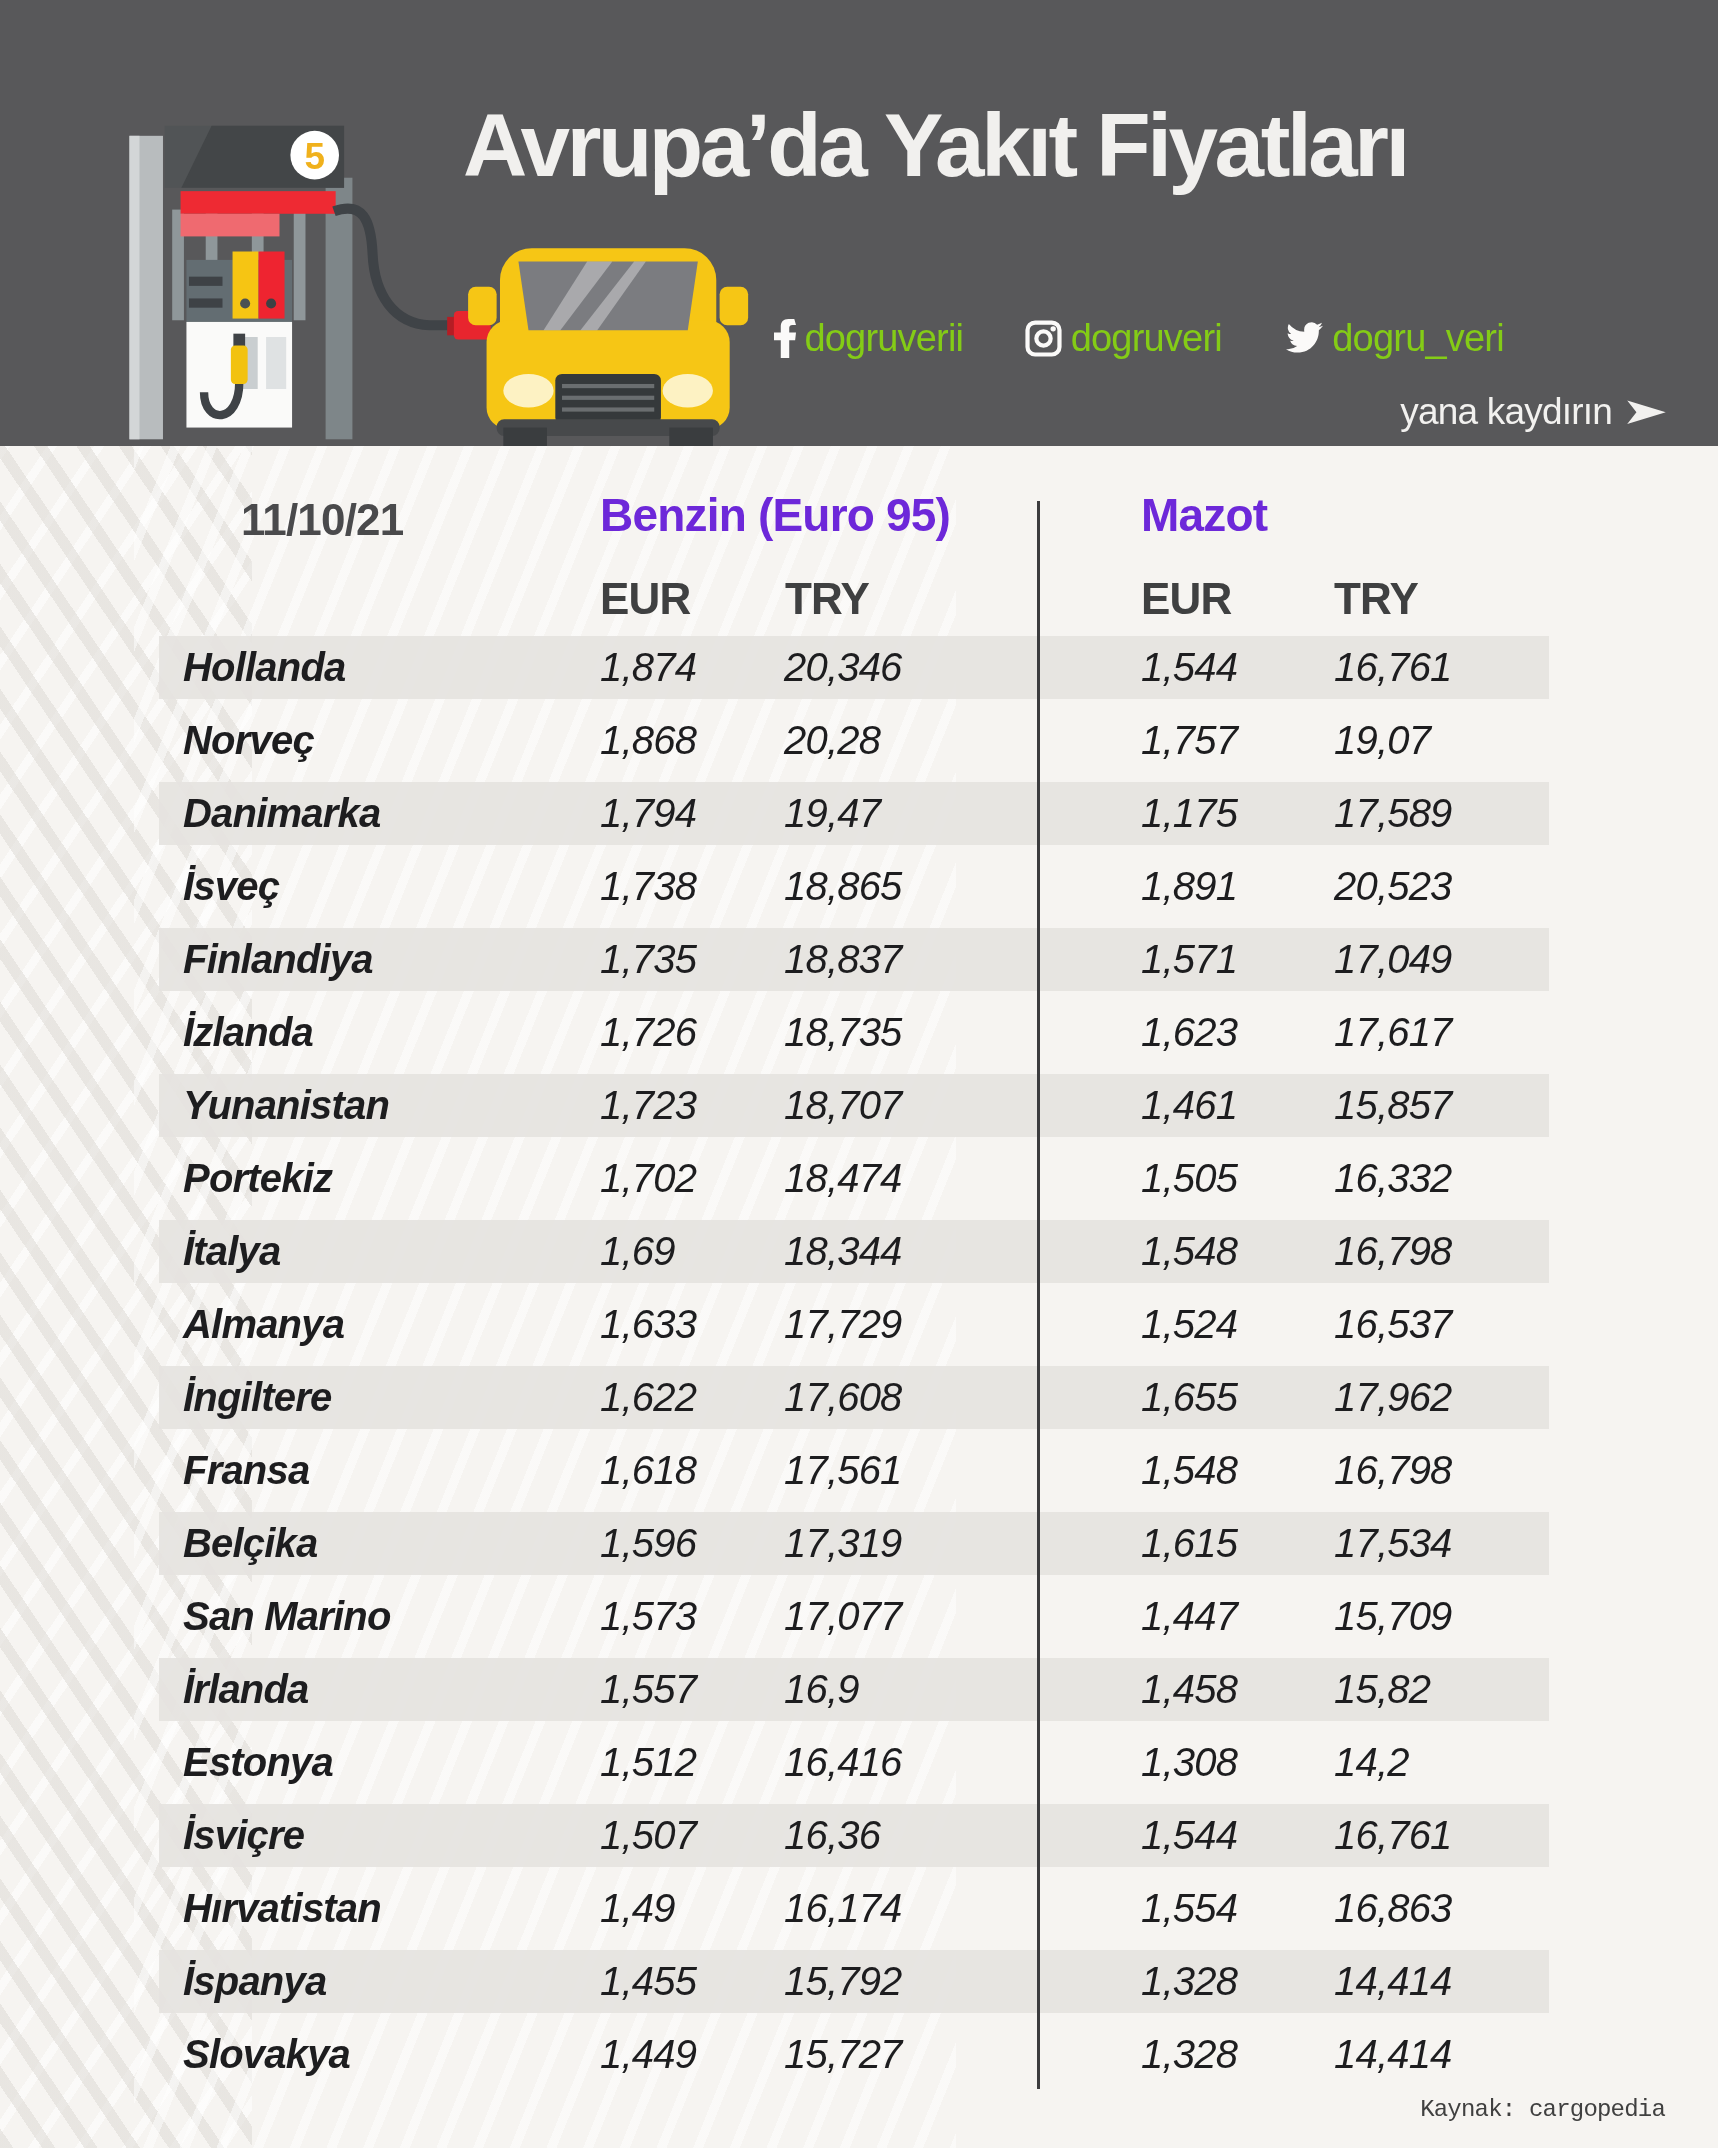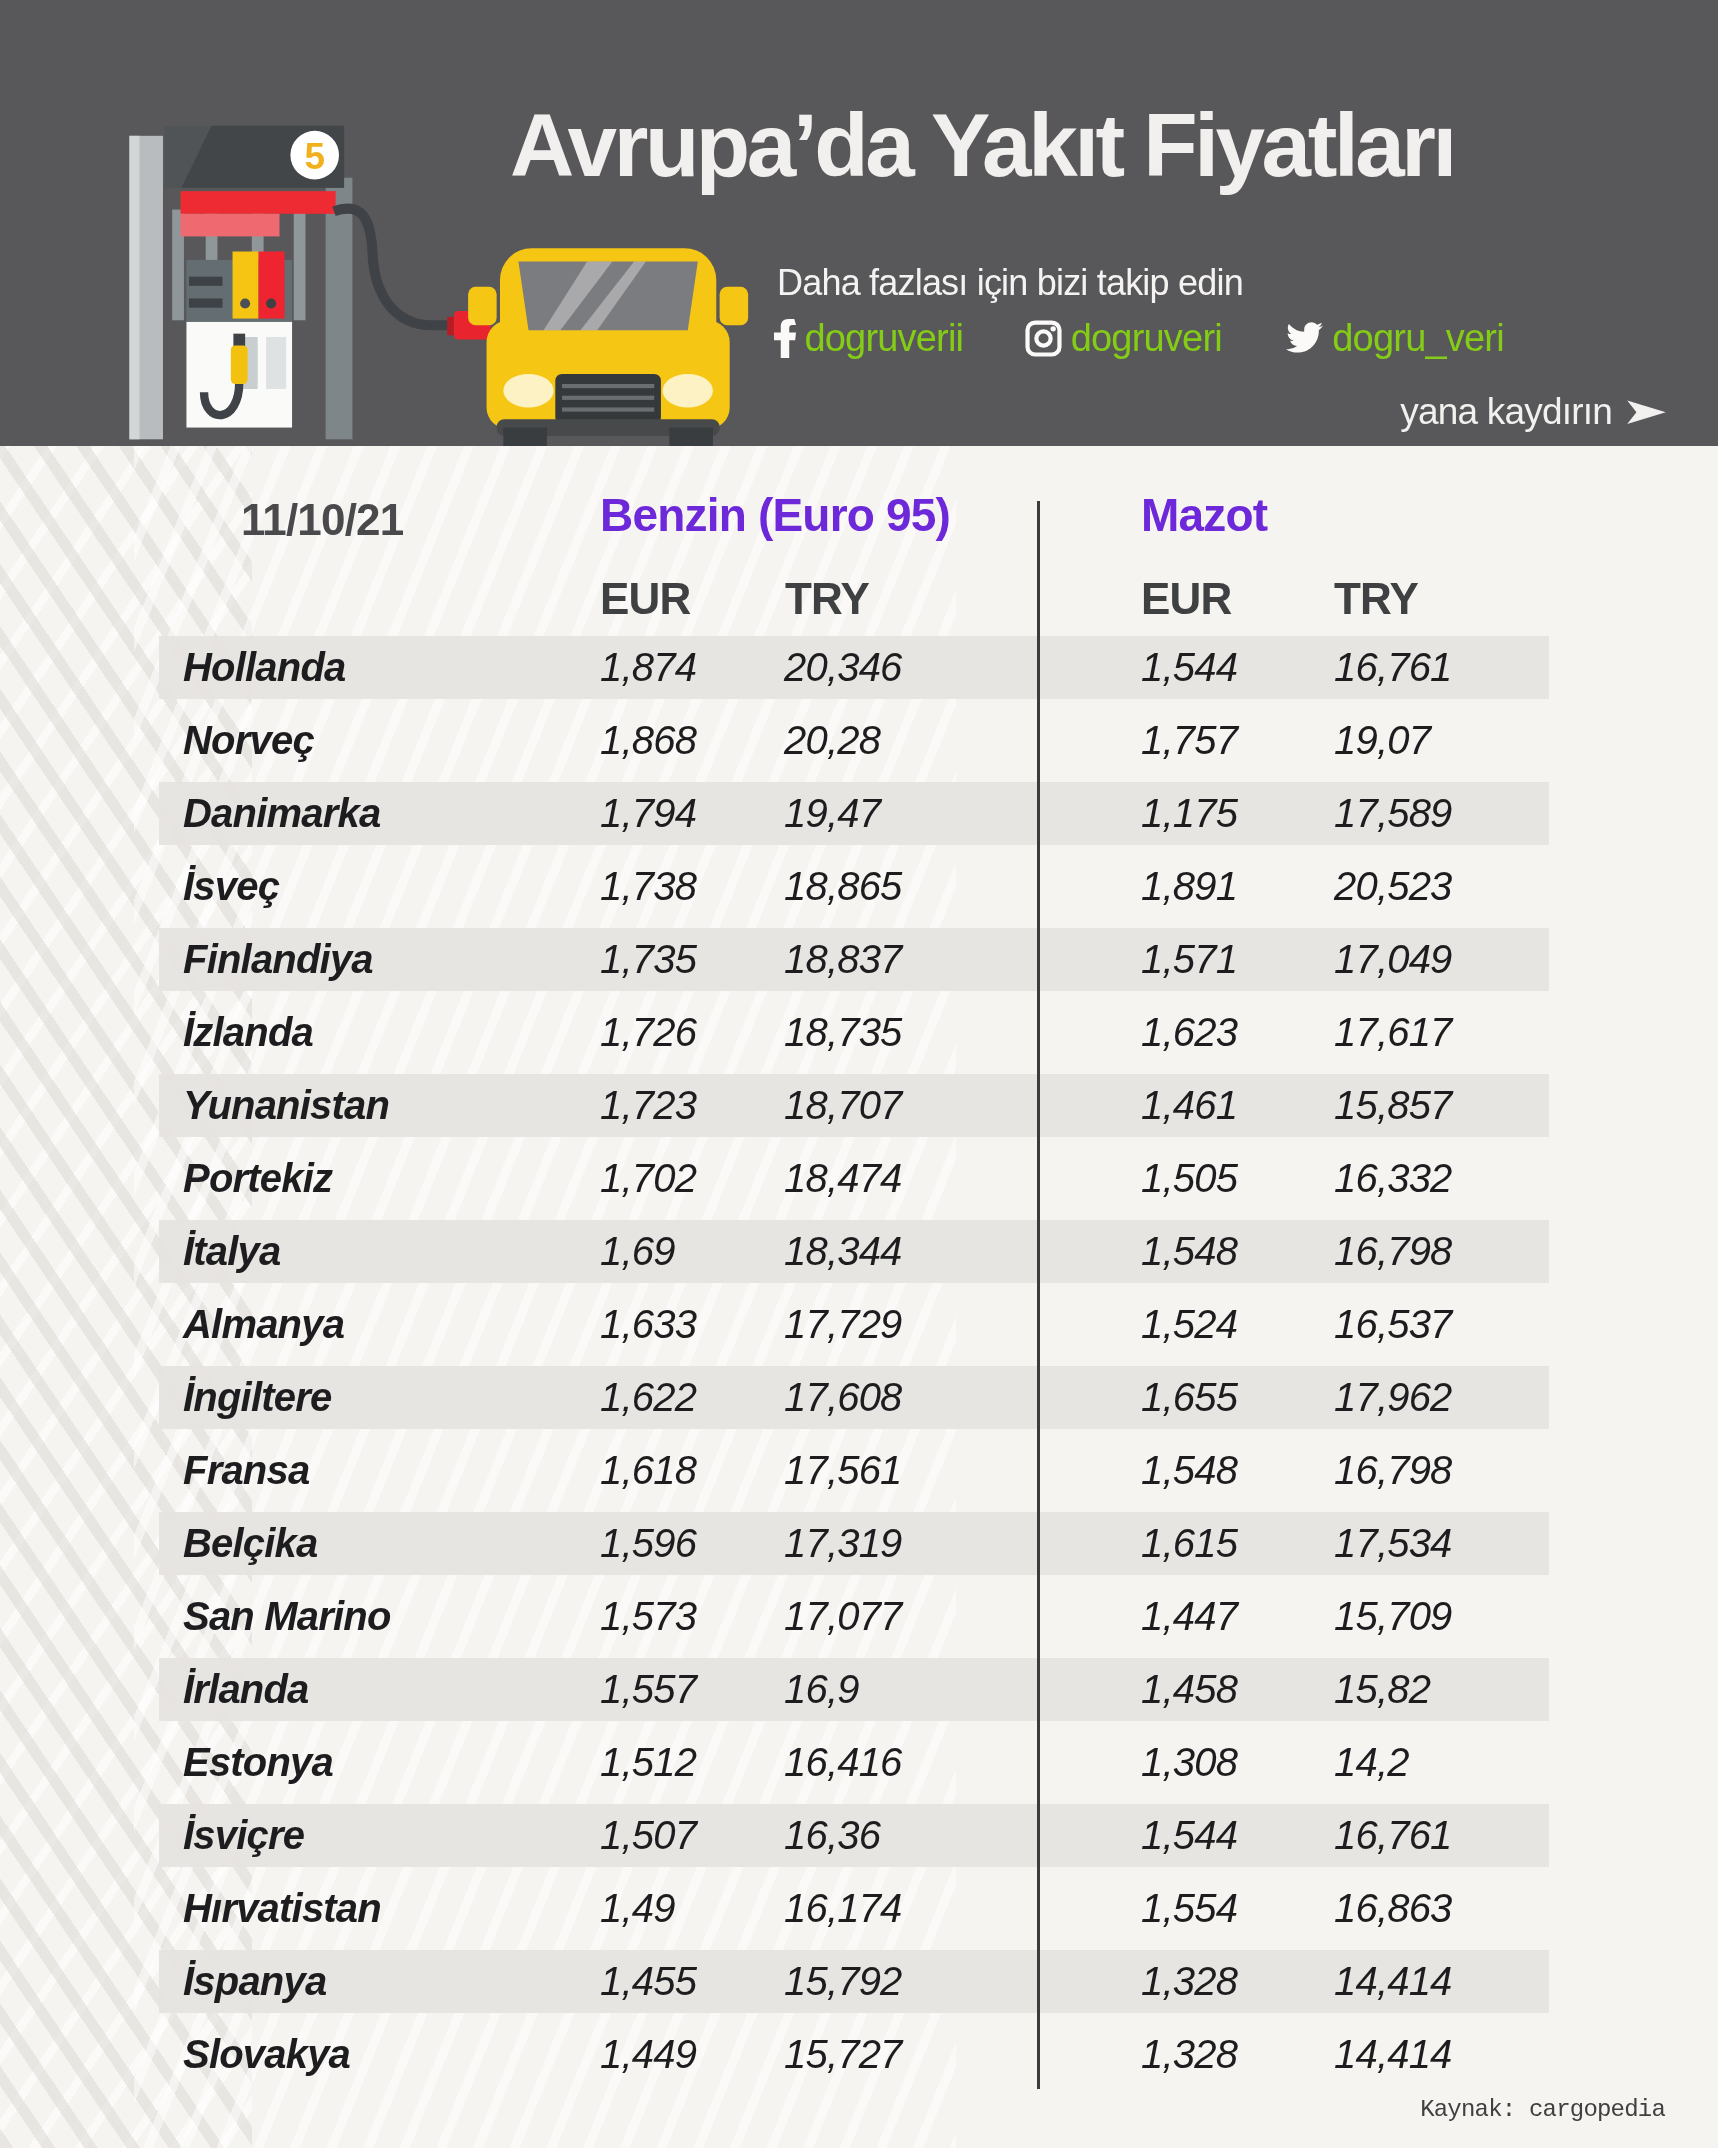--- a/index.html
+++ b/index.html
@@ -12,21 +12,21 @@
 
   
   header {
     position:absolute; left:0; top:0; width:1718px; height:446px;
     background:#58585a; z-index:5;
   }
   .illustration { position:absolute; left:0; top:0; width:839px; height:446px; }
   .title {
     position:absolute; left:463px; top:94px; width:1091px;
     font-size:89px; font-weight:bold; letter-spacing:-3.4px;
-    color:#f1f0ee; white-space:nowrap;margin-left:47px;
+    color:#f1f0ee; white-space:nowrap;
   }
   .follow {
     position:absolute; left:777px; top:262px;
     font-size:36px; color:#f4f3f1; letter-spacing:-0.8px;
   }
   .social-row {
     position:absolute; left:774px; top:317px;
     display:flex; gap:62px; align-items:center;
   }
   .social-item { display:flex; align-items:center; gap:8.4px; color:#84cc16; font-size:38px; letter-spacing:-0.8px; }
@@ -156,21 +156,20 @@
       <rect x="670" y="458" width="110" height="5" fill="#6a6e70"></rect>
       <rect x="670" y="472" width="110" height="5" fill="#6a6e70"></rect>
       <rect x="670" y="486" width="110" height="5" fill="#6a6e70"></rect>
       <rect x="592" y="500" width="266" height="20" rx="9" fill="#47494b"></rect>
       <rect x="600" y="510" width="52" height="22" fill="#3a3d3f"></rect>
       <rect x="798" y="510" width="52" height="22" fill="#3a3d3f"></rect>
     </svg>
 
     <h1 class="title">Avrupa’da Yakıt Fiyatları</h1>
 
-    <div class="follow">Daha fazlası için bizi takip edin</div>
 
     <div class="social-row">
       <div class="social-item">
         <svg width="22" height="39" viewBox="0 0 26 46">
           <path fill="#fbfaf9" d="M24 0h-7C11 0 8 3.6 8 9v7H0v9h8v21h10V25h7l1-9h-8v-5c0-2.3.7-4 4-4h4z"></path>
         </svg>
         <span>dogruverii</span>
       </div>
       <div class="social-item">
         <svg width="37" height="37" viewBox="0 0 44 44">

